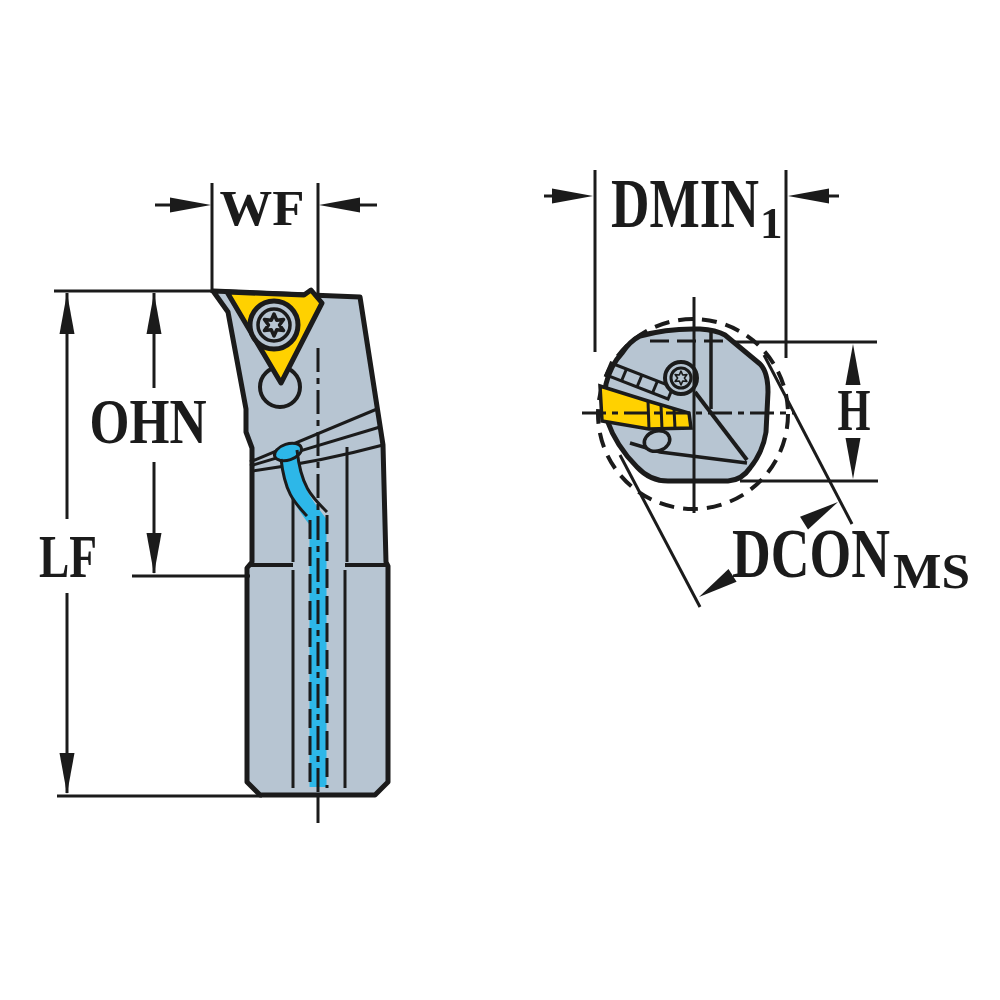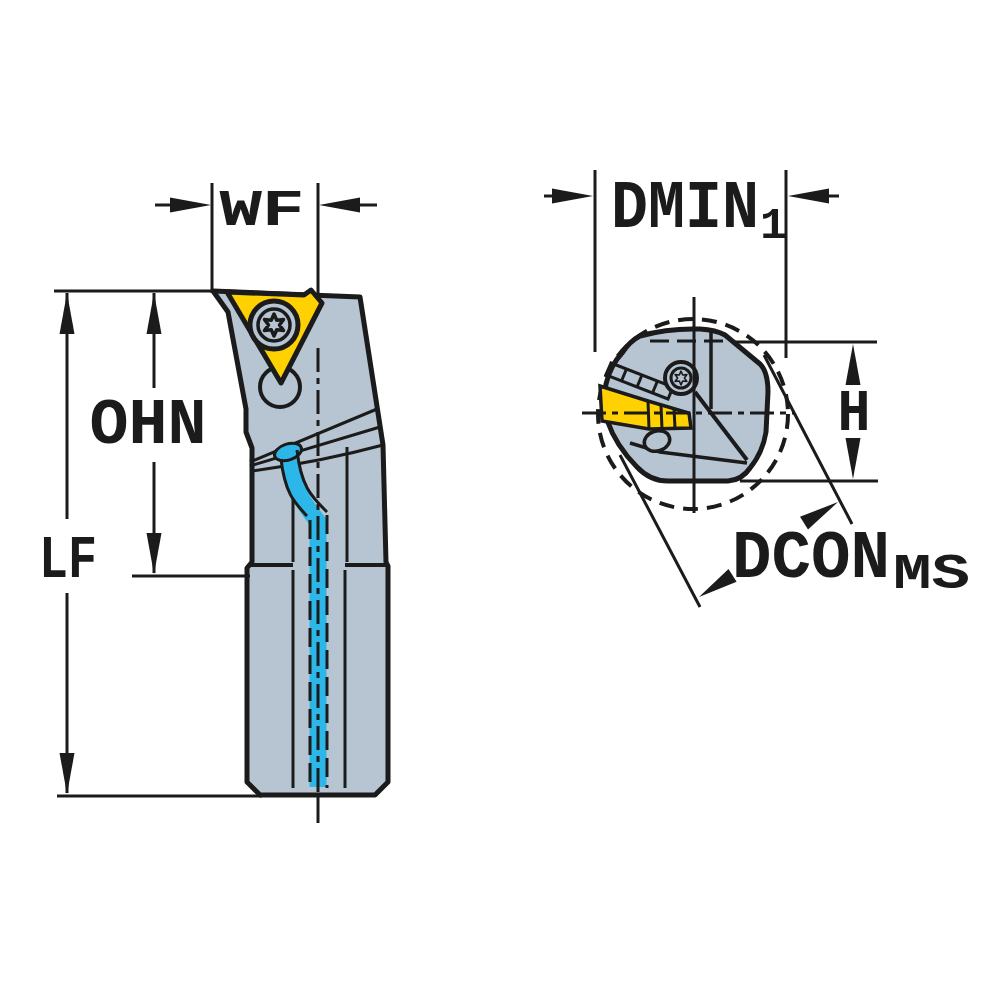--- a/index.html
+++ b/index.html
@@ -1,17 +1,17 @@
 <!DOCTYPE html>
 <html style="--c-outline: #1b1b1b; --c-body: #b7c5d2; --c-insert: #ffd100; --c-coolant: #2db7e8; --c-bg: #ffffff;"><head>
 <meta charset="utf-8">
 <style>
   html,body{margin:0;padding:0;background:#fff;}
   .stage{width:966px;height:1000px;position:relative;background:var(--c-bg,#fff);
-         font-family:Liberation Mono, monospace;}
+         font-family:Liberation Serif, serif;}
   svg{display:block;}
   
   .ol      {stroke:var(--c-outline,#1b1b1b);fill:none;}
   .fill-body   {fill:var(--c-body,#b7c5d2);}
   .fill-insert {fill:var(--c-insert,#ffd100);}
   .fill-cool   {fill:var(--c-coolant,#2db7e8);}
   .stroke-cool {stroke:var(--c-coolant,#2db7e8);fill:none;}
   .fill-line   {fill:var(--c-outline,#1b1b1b);}
   .dim     {stroke:var(--c-outline,#1b1b1b);stroke-width:3;fill:none;}
   .thick5  {stroke-width:5;stroke-linejoin:round;}

